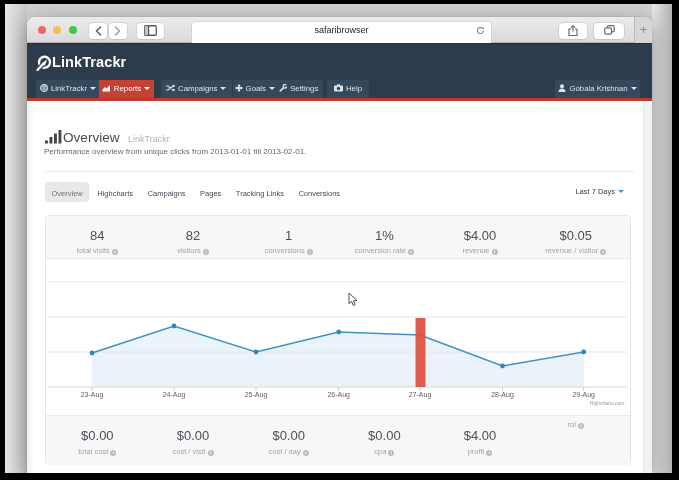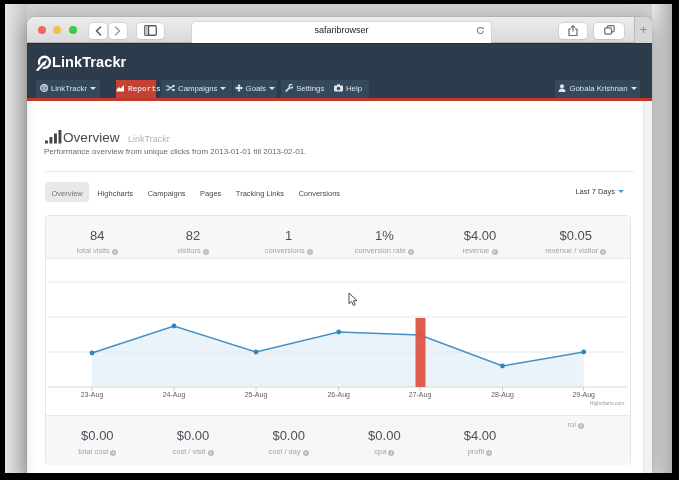--- a/index.html
+++ b/index.html
@@ -123,31 +123,31 @@
       <line x1="3" y1="30" x2="14.5" y2="17.5" stroke="#ffffff" stroke-width="4.6" stroke-linecap="round"></line>
       <path d="M22.5 9 L12 16 L17.5 21.5 Z" fill="#ffffff"></path>
     </svg>
     <div class="brandtext">LinkTrackr</div>
   </div>
   <div class="nav">
     <div class="nitem" style="left:9px; width:65px;"><span class="ic"><svg width="8" height="8" viewBox="0 0 8 8">
             <circle cx="4" cy="4" r="3.4" fill="none" stroke="#dde4ea" stroke-width="1.1"></circle>
             <path d="M4 .6 v6.8 M.6 4 h6.8 M1.2 2 a5 5 0 0 0 5.6 0 M1.2 6 a5 5 0 0 1 5.6 0" fill="none" stroke="#dde4ea" stroke-width=".7"></path>
           </svg></span>LinkTrackr<span class="caret"></span></div>
-    <div class="nitem" style="left:89px; width:40px; background:#c44234; border-right-color:#c44234; color:#fff;font-family:Liberation Mono, monospace;"><span class="ic"><svg width="9" height="8" viewBox="0 0 9 8">
+    <div class="nitem" style="left:72px; width:55px; background:#c44234; border-right-color:#c44234; color:#fff;"><span class="ic"><svg width="9" height="8" viewBox="0 0 9 8">
             <path d="M0.5 7.5 v-2 l2.5-2.5 1.5 1.5 3.5-3.5 v6.5 z" fill="#fff"></path>
           </svg></span>Reports<span class="caret" style="border-top-color:#fff"></span></div>
     <div class="nitem" style="left:134px; width:71.5px;"><span class="ic"><svg width="9" height="8" viewBox="0 0 9 8">
             <path d="M0 2 h2 l5 4 h2 M0 6 h2 l5 -4 h2" fill="none" stroke="#dde4ea" stroke-width="1.2"></path>
             <path d="M6.7 0.4 L9 2 L6.7 3.6 z M6.7 4.4 L9 6 L6.7 7.6 z" fill="#dde4ea"></path>
           </svg></span>Campaigns<span class="caret"></span></div>
     <div class="nitem" style="left:206px; width:44.5px;"><span class="ic"><svg width="8" height="8" viewBox="0 0 8 8">
             <path d="M4 0 L5.6 1.9 L4.9 1.9 L4.9 3.1 L6.1 3.1 L6.1 2.4 L8 4 L6.1 5.6 L6.1 4.9 L4.9 4.9 L4.9 6.1 L5.6 6.1 L4 8 L2.4 6.1 L3.1 6.1 L3.1 4.9 L1.9 4.9 L1.9 5.6 L0 4 L1.9 2.4 L1.9 3.1 L3.1 3.1 L3.1 1.9 L2.4 1.9 z" fill="#dde4ea"></path>
           </svg></span>Goals<span class="caret"></span></div>
-    <div class="nitem" style="left:254px; width:48.5px;text-align:center;"><span class="ic"><svg width="8" height="8" viewBox="0 0 8 8">
+    <div class="nitem" style="left:248px; width:48.5px;text-align:center;"><span class="ic"><svg width="8" height="8" viewBox="0 0 8 8">
             <line x1="1.2" y1="7" x2="4.4" y2="3.8" stroke="#dde4ea" stroke-width="1.7" stroke-linecap="round"></line>
             <circle cx="5.9" cy="2.3" r="1.75" fill="none" stroke="#dde4ea" stroke-width="1.25"></circle>
             <path d="M5.9 2.3 L8.3 0 L8.3 2.6 z" fill="#35495c"></path>
           </svg></span>Settings</div>
     <div class="nitem" style="left:300px; width:43px;"><span class="ic"><svg width="9" height="8" viewBox="0 0 9 8">
             <rect x="0" y="1.5" width="9" height="6" rx="1" fill="#dde4ea"></rect>
             <rect x="3" y="0.3" width="3" height="2" fill="#dde4ea"></rect>
             <circle cx="4.5" cy="4.5" r="1.7" fill="#35495c"></circle>
           </svg></span>Help</div>
     <div class="nitem" style="left:528px; width:85px; border-right:none;"><span class="ic"><svg width="8" height="8" viewBox="0 0 8 8">

